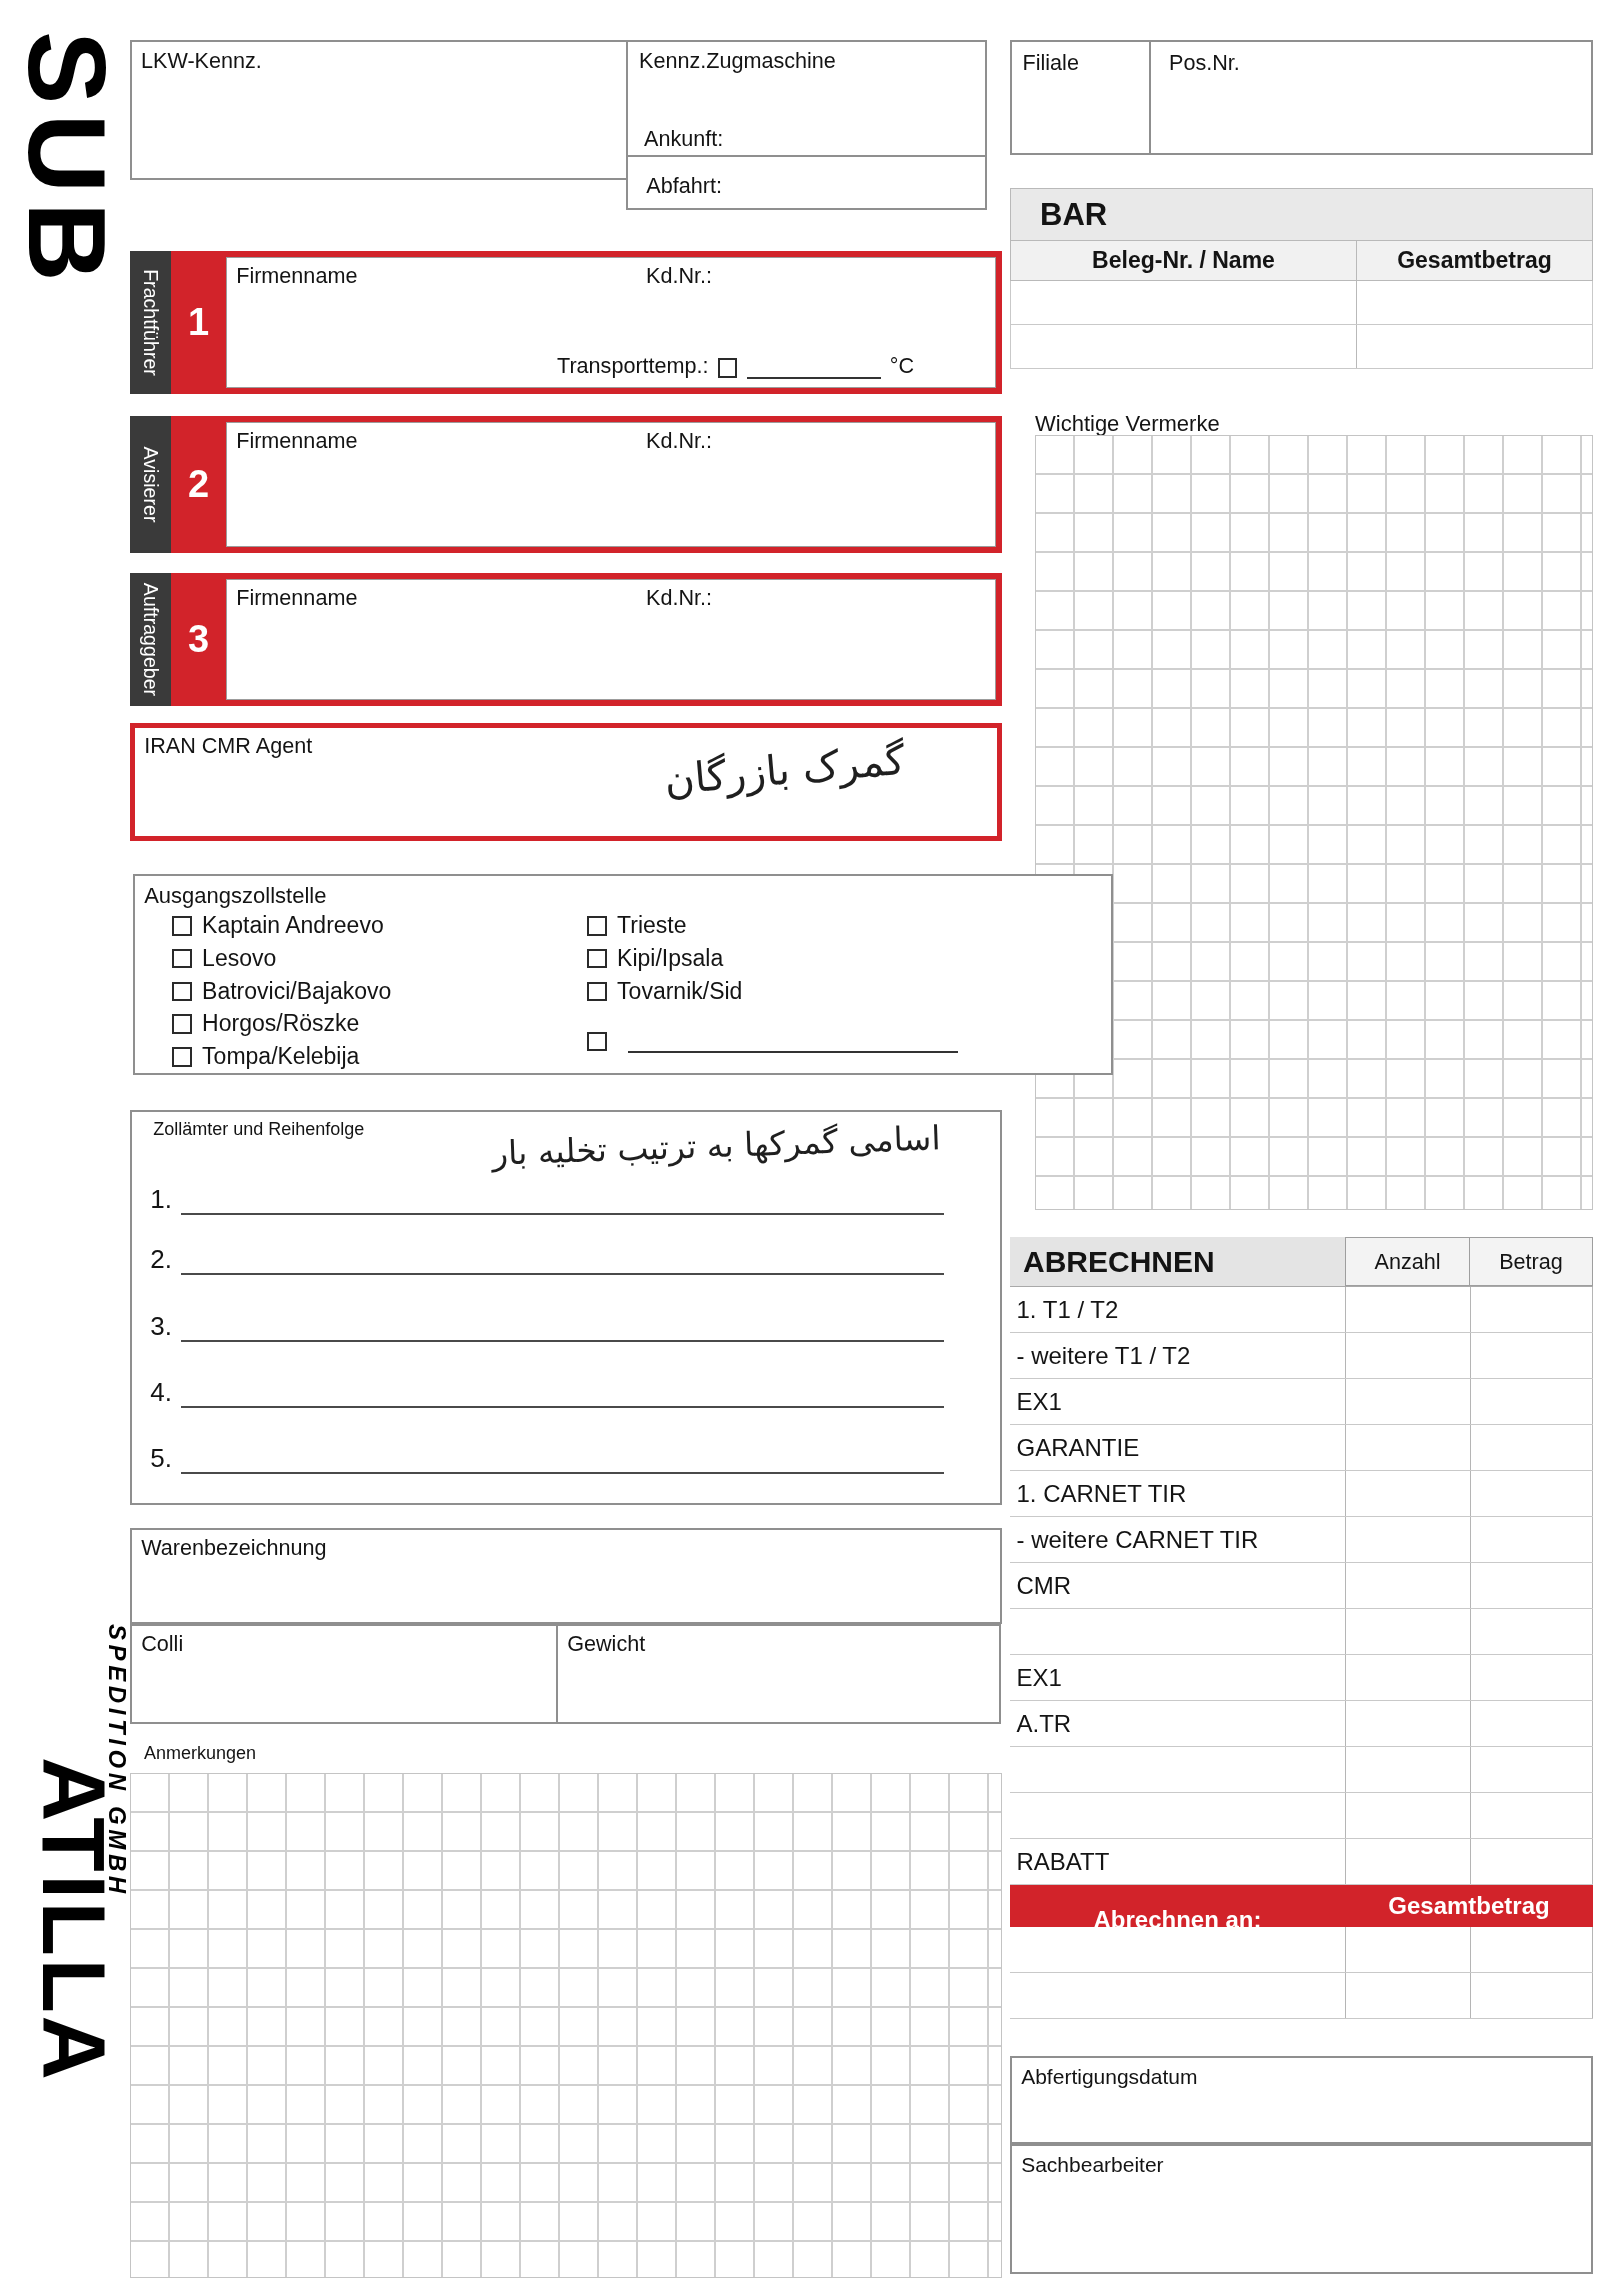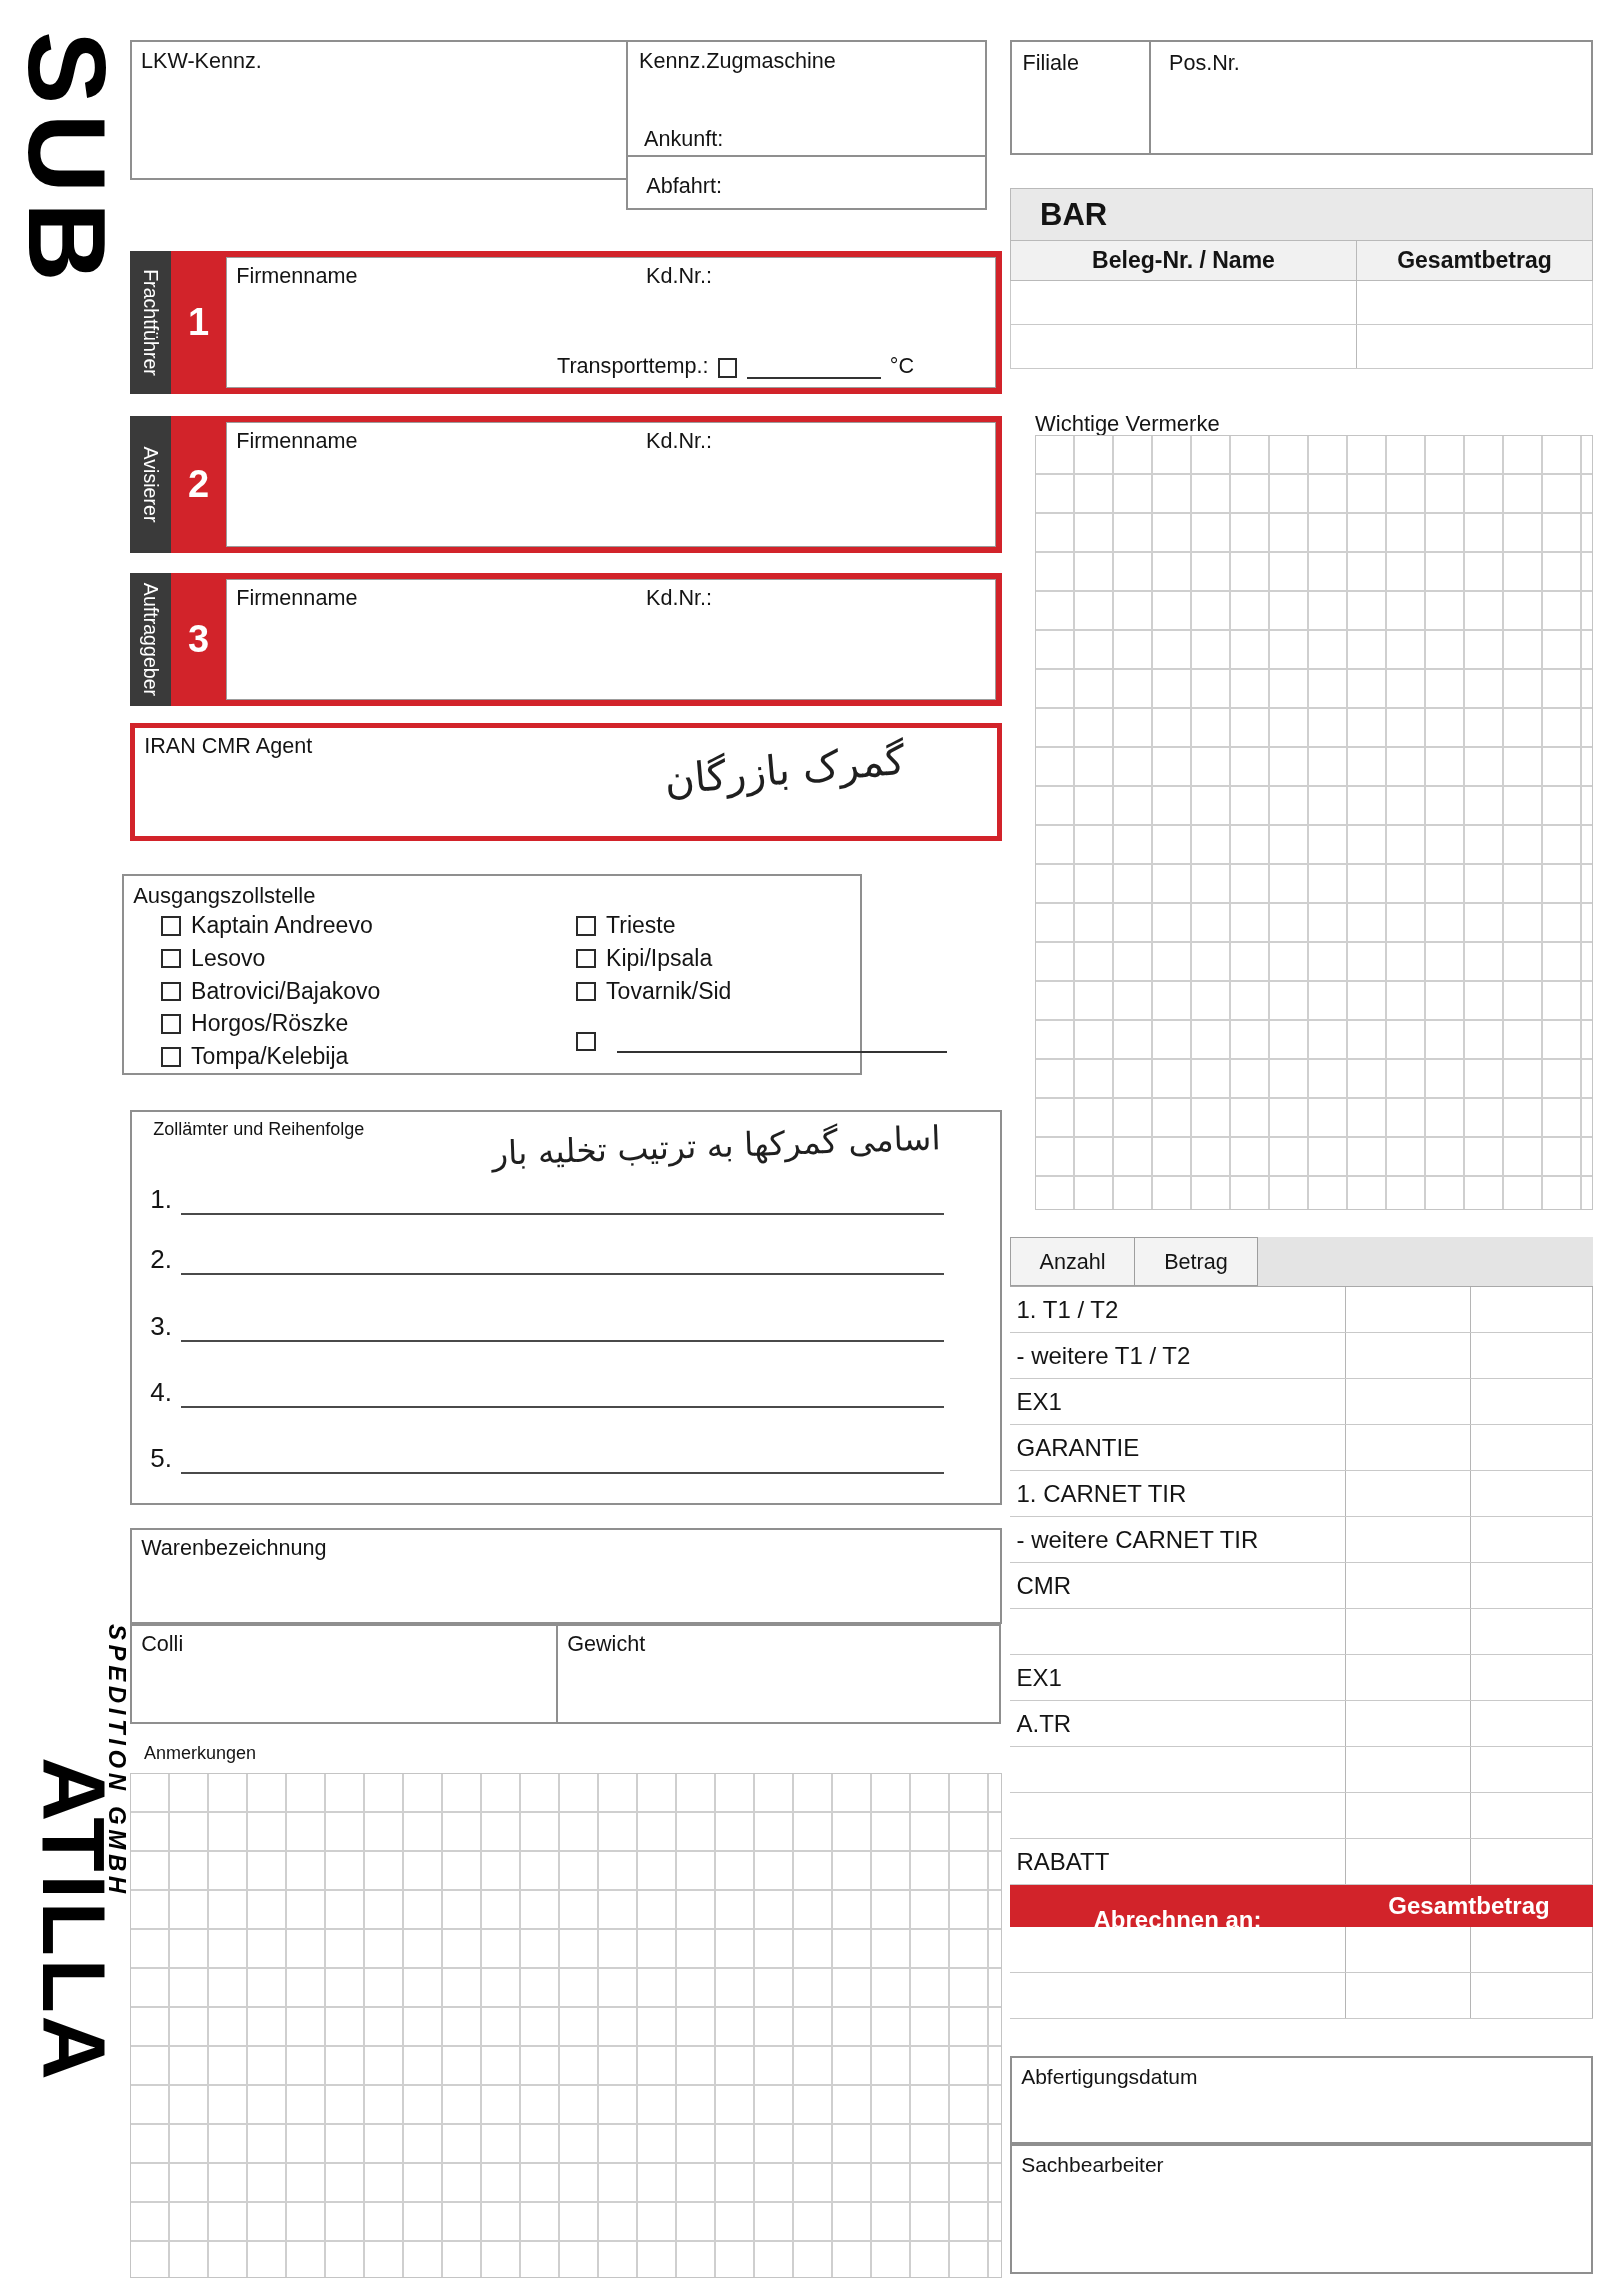--- a/index.html
+++ b/index.html
@@ -160,21 +160,21 @@
       <div class="f-label">Firmenname</div>
       <div class="kd-label">Kd.Nr.:</div>
     </div>
   </div>
 
   <div class="abs" style="left:130px; top:723px; width:872px; height:118px; border:5.2px solid #d2232a; background:#fff;">
     <div class="lbl" style="position:absolute; left:9.2px; top:5.2px;">IRAN CMR Agent</div>
     <div class="hand" lang="fa" dir="rtl" style="position:absolute; right:92px; top:18.3px; font-size:41px; transform:rotate(-5deg);">گمرک بازرگان</div>
   </div>
 
-  <div class="box" style="left:122px; top:874px; width:740px; height:201px;padding-left:39px;">
+  <div class="box" style="left:133px; top:874px; width:980px; height:201px;padding-left:39px;">
     <div class="lbl" style="position:absolute; left:9.2px; top:6.5px; font-size:22px;">Ausgangszollstelle</div>
     <div style="position:absolute; left:37px; top:38px;">
       <div class="chk-item">
         <span class="cbx"></span>
         <span>Kaptain Andreevo</span>
       </div>
       <div class="chk-item">
         <span class="cbx"></span>
         <span>Lesovo</span>
       </div>
@@ -245,20 +245,21 @@
   </div>
   <div class="box" style="left:556px; top:1624px; width:445px; height:100px;">
     <div class="lbl" style="position:absolute; left:9.2px; top:5.2px;">Gewicht</div>
   </div>
 
   <div class="abs" style="left:144px; top:1743px; font-size:18px;">Anmerkungen</div>
   <div class="grid-paper" style="left:130px; top:1773px; width:872px; height:505px;"></div>
 
   <div class="ab-wrap">
     <div class="ab-head">
+      <div class="ab-title">ABRECHNEN</div>
       <div class="ab-colh">Anzahl</div>
       <div class="ab-colh last">Betrag</div>
     </div>
     <div class="ab-row">
       <div class="ab-l">1. T1 / T2</div>
       <div class="ab-a"></div>
       <div class="ab-b"></div>
     </div>
     <div class="ab-row">
       <div class="ab-l">- weitere T1 / T2</div>

